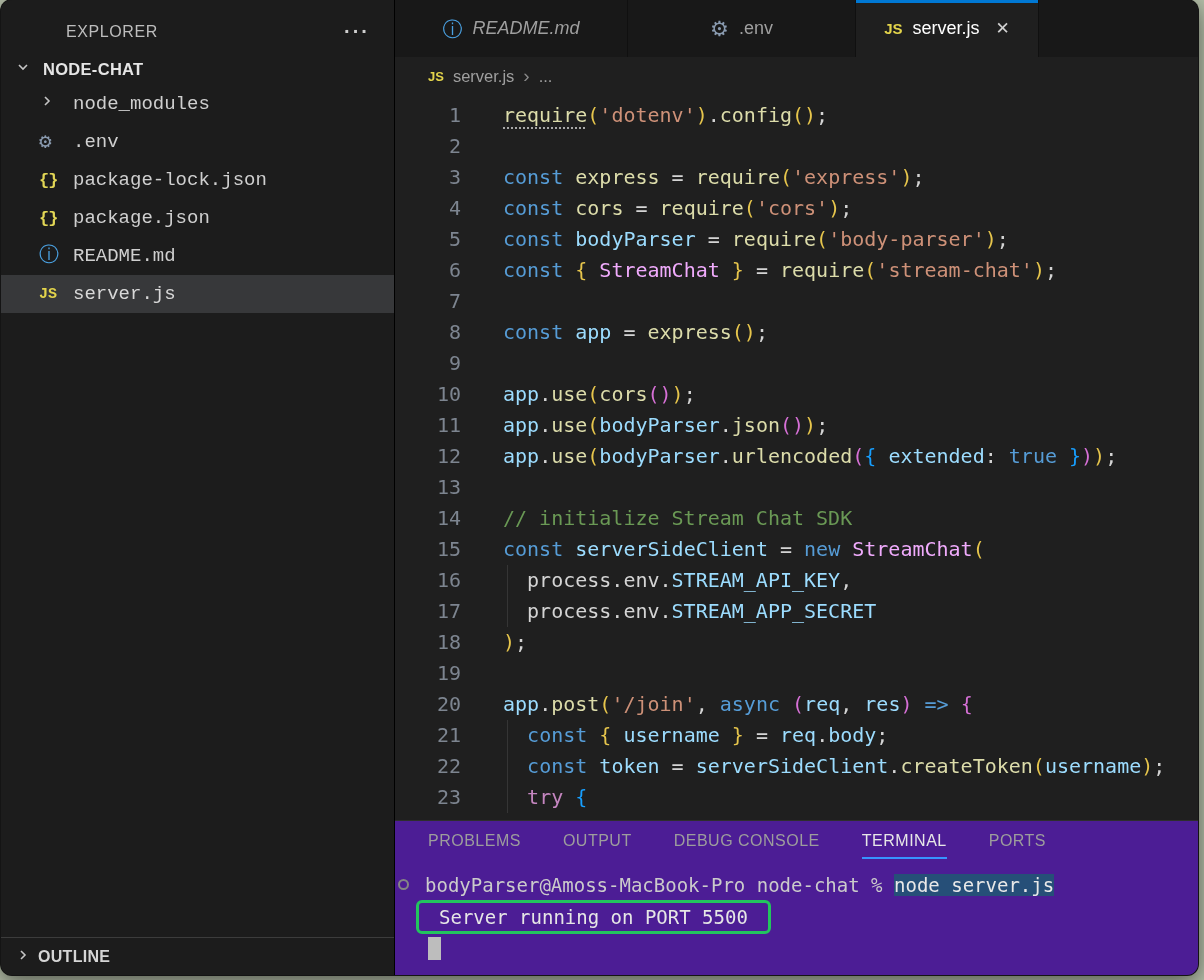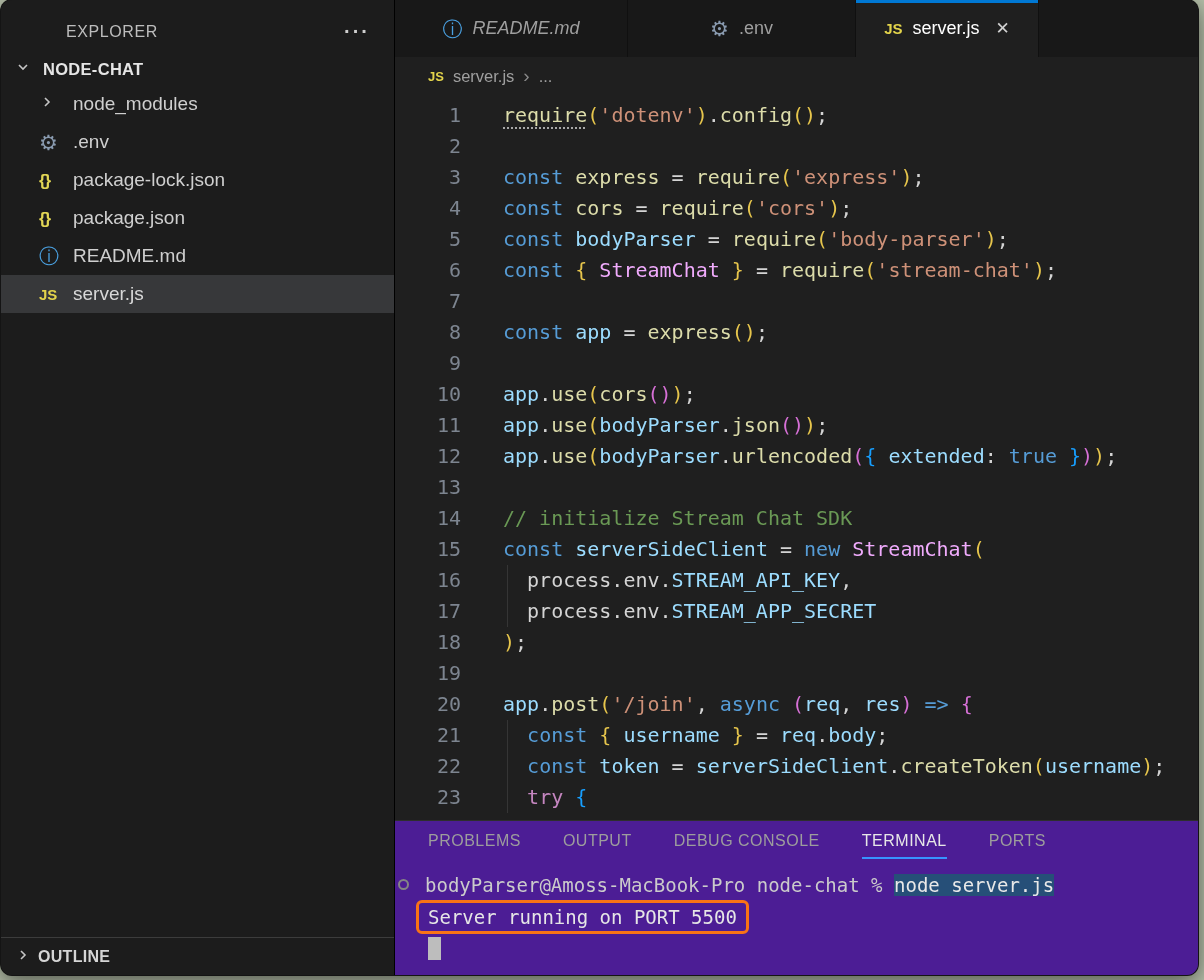--- a/index.html
+++ b/index.html
@@ -15,21 +15,21 @@
 
   
   .sidebar { width:394px; flex-shrink:0; background:#1c1c1c; border-right:1px solid #000;
              display:flex; flex-direction:column; color:#cfcfcf; }
   .sb-header { display:flex; justify-content:space-between; align-items:center;
                padding:20px 24px 10px 26px;margin-left:39px; }
   .sb-title { font-size:16px; letter-spacing:.6px; color:#bdbdbd; }
   .sb-actions { color:#cfcfcf; font-size:20px; font-weight:bold; letter-spacing:2px; cursor:pointer; }
   .sb-root { display:flex; align-items:center; gap:12px; height:32px; padding-left:14px;
              font-weight:bold; font-size:16.5px; color:#e5e5e5; letter-spacing:.3px; }
-  .file-row { display:flex; align-items:center; height:38px; padding-left:38px; font-size:19px; color:#cfcfcf; }
+  .file-row { display:flex; align-items:center; height:38px; padding-left:38px; font-size:19px; color:#cfcfcf;font-family:Liberation Mono, monospace; }
   .file-row.selected { background:#37383a; color:#d8d8d8; }
   .file-row .icon-slot { width:34px; display:flex; align-items:center; justify-content:flex-start; flex-shrink:0; }
   .sb-spacer { flex:1; }
   .sb-outline { display:flex; align-items:center; gap:7px; height:38px; padding-left:14px;
                 border-top:1px solid #3c3c3c; font-weight:bold; font-size:16px; color:#d5d5d5; letter-spacing:.3px; }
 
   .ic { display:inline-block; line-height:1; }
   .ic.gear { color:#8a9bb0; font-size:21px; }
   .ic.braces { color:#e2d655; font-size:17px; font-weight:bold; letter-spacing:-1px; }
   .ic.info { color:#4aa0e0; font-size:20px; }
@@ -83,22 +83,22 @@
           border-bottom:2px solid transparent; cursor:pointer; height:fit-content; }
   .ptab.active { color:#e7e7e7; border-bottom-color:#3794ff; }
 
   .terminal { position:relative; padding:6px 0 0 30px; font-family:"DejaVu Sans Mono", monospace;
               font-size:19px; color:#cbcbcb; flex:1; }
   .term-line1 { height:28px; line-height:28px; white-space:pre; }
   .term-deco { position:absolute; left:3px; top:14px; width:11px; height:11px;
                border:2px solid #858585; border-radius:50%; }
   .sel { background:#264f78; color:#e8e8e8; }
   .term-box-row { height:36px; display:flex; align-items:center; }
-  .server-box { display:inline-flex; align-items:center; height:34px; border:3px solid #f97316;
-                border-radius:6px; padding:0 9px; margin-left:-9px; color:#e6e6e6; white-space:pre; }
+  .server-box { display:inline-flex; align-items:center; height:34px; border:3px solid #22c55e;
+                border-radius:6px; padding:0 20px; margin-left:-9px; color:#e6e6e6; white-space:pre; }
   .term-cursor-row { height:26px; display:flex; align-items:center; }
   .cursor-block { width:13px; height:23px; background:#bdbdbd; margin-left:3px; }
 </style>
 </head>
 <body>
 
 <div class="window">
 
   <div class="sidebar">
     <div class="sb-header">

